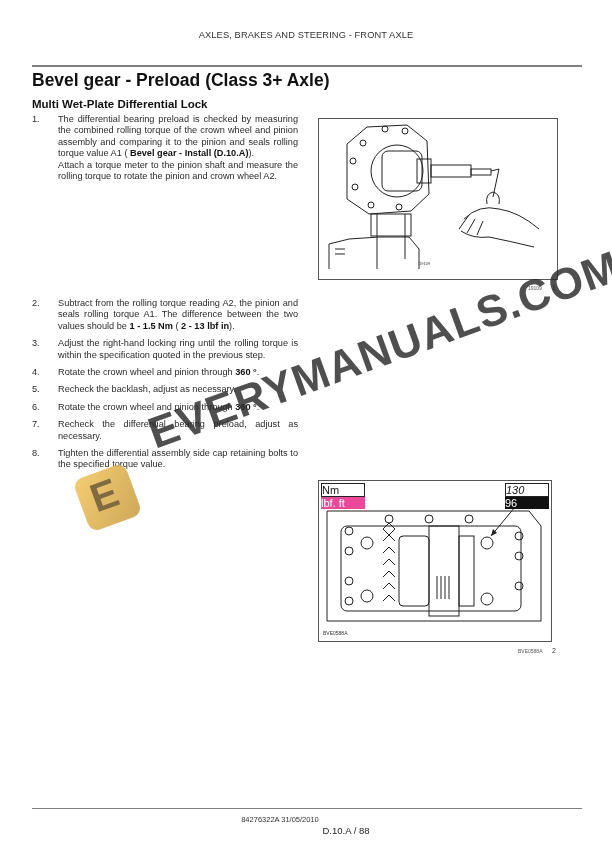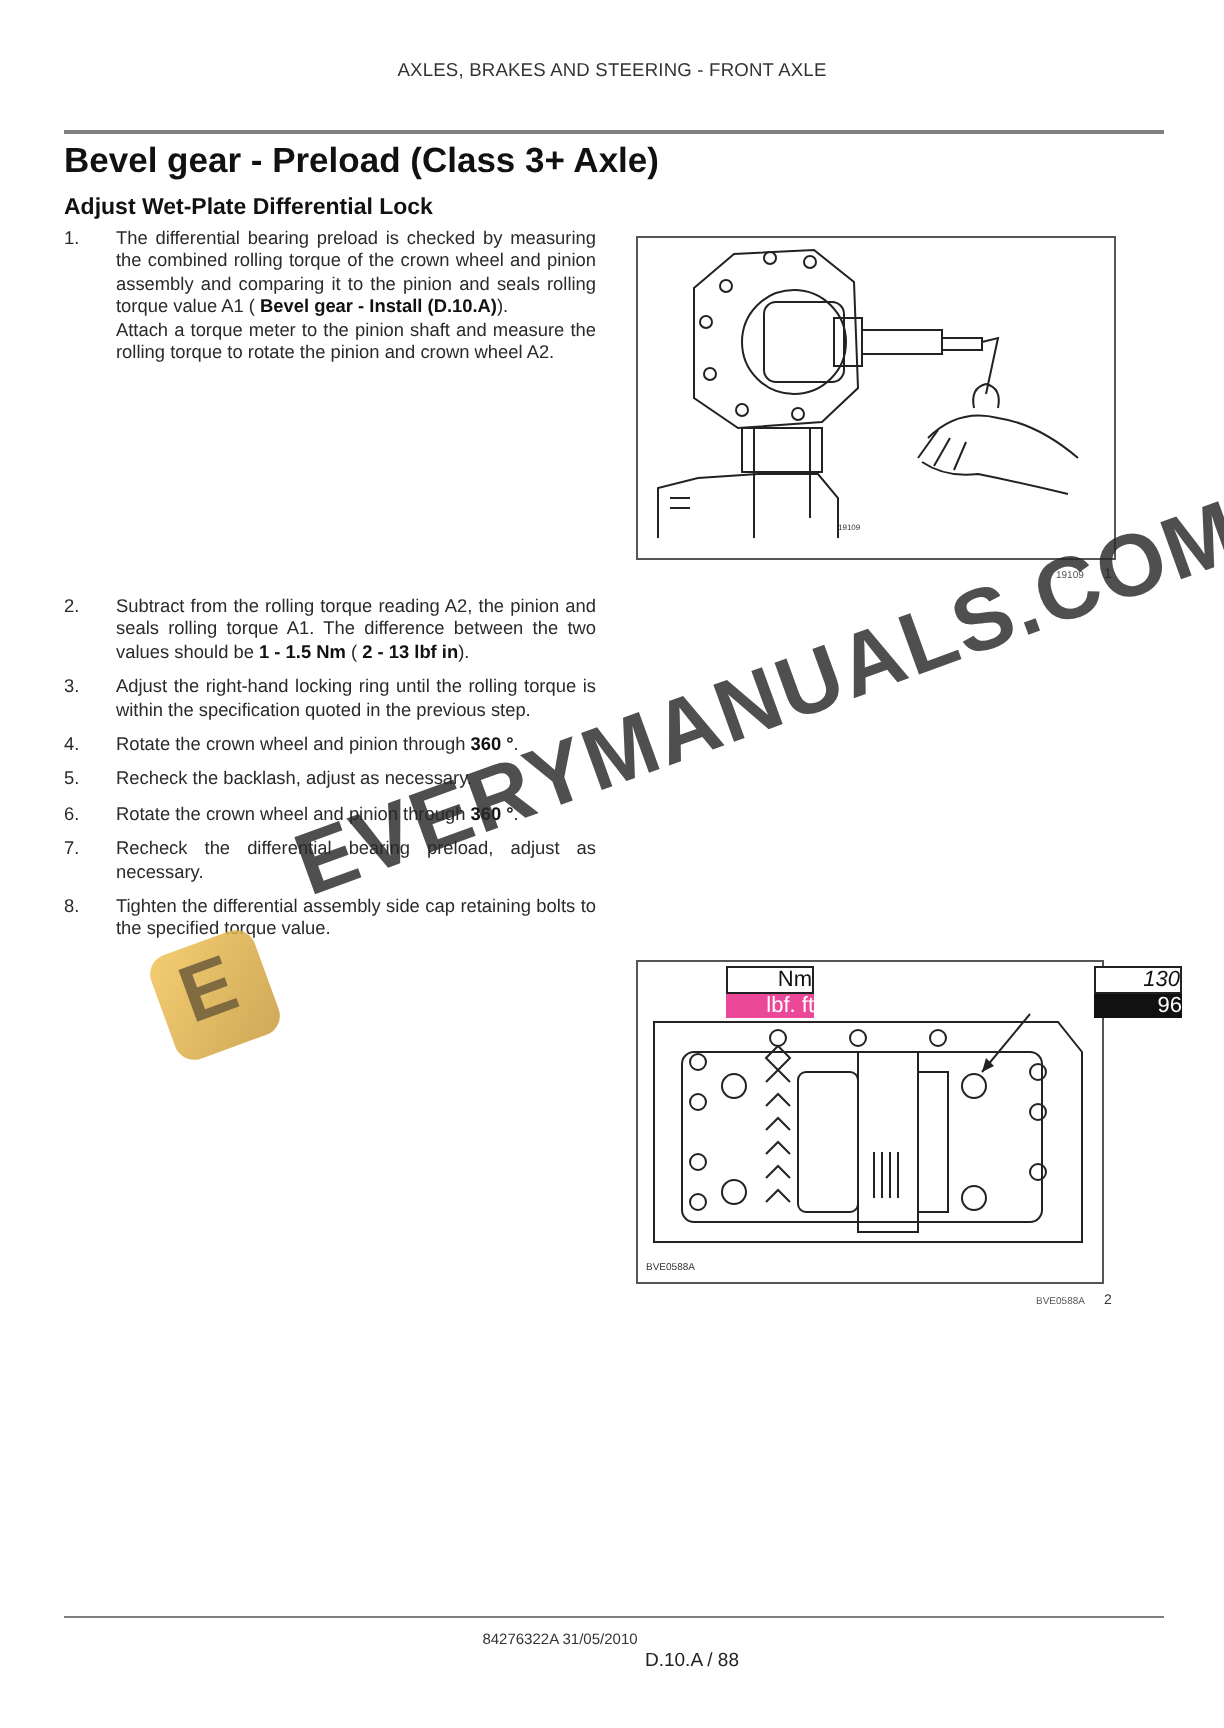--- a/index.html
+++ b/index.html
@@ -15,29 +15,29 @@
   .step b { color:#111; }
   .fig { position:absolute; border:1px solid #555; background:#fff; }
   .fig-caption { position:absolute; font-size:5px; color:#555; }
   .fig-num { position:absolute; font-size:7px; color:#333; }
   .bottom-rule { position:absolute; top:808px; left:32px; width:550px; height:1px; background:#808080; }
   .footer-doc { position:absolute; top:815px; left:0; width:560px; text-align:center; font-size:7.5px; color:#333; }
   .footer-page { position:absolute; top:825px; left:0; width:612px; text-align:center; font-size:9.5px; color:#222;padding-left:40px; }
   .watermark { position:absolute; left:150px; top:410px; transform:rotate(-20deg); transform-origin:left center; font-size:44px; font-weight:bold; color:rgba(40,40,40,0.82); letter-spacing:1px; white-space:nowrap; }
   .wm-logo { position:absolute; left:80px; top:470px; width:55px; height:55px; border-radius:10px; background:linear-gradient(135deg,#f2c45a,#c89a3c); transform:rotate(-20deg); opacity:0.85; }
   .wm-logo span { position:absolute; left:12px; top:2px; font-size:40px; font-weight:bold; color:#6b5220; }
-  .torque-box { position:absolute; font-size:11px; text-align:right;margin-left:42px; }
+  .torque-box { position:absolute; font-size:11px; text-align:left; }
 </style>
 </head>
 <body>
 
 <div class="running-head">AXLES, BRAKES AND STEERING - FRONT AXLE</div>
 <div class="top-rule"></div>
 <div class="title">Bevel gear - Preload (Class 3+ Axle)</div>
-<div class="subtitle">Adjust Wet-Plate Differential Lock</div>
+<div class="subtitle">Multi Wet-Plate Differential Lock</div>
 
 <div class="steps" style="top:114px;">
   <div class="step">
     <div class="num">1.</div>
     <div class="txt">
       <span>The differential bearing preload is checked by measuring the combined rolling torque of the crown wheel and pinion assembly and comparing it to the pinion and seals rolling torque value A1 ( </span><b>Bevel gear - Install (D.10.A)</b><span>).</span><br>
       <span>Attach a torque meter to the pinion shaft and measure the rolling torque to rotate the pinion and crown wheel A2.</span>
     </div>
   </div>
 </div>

